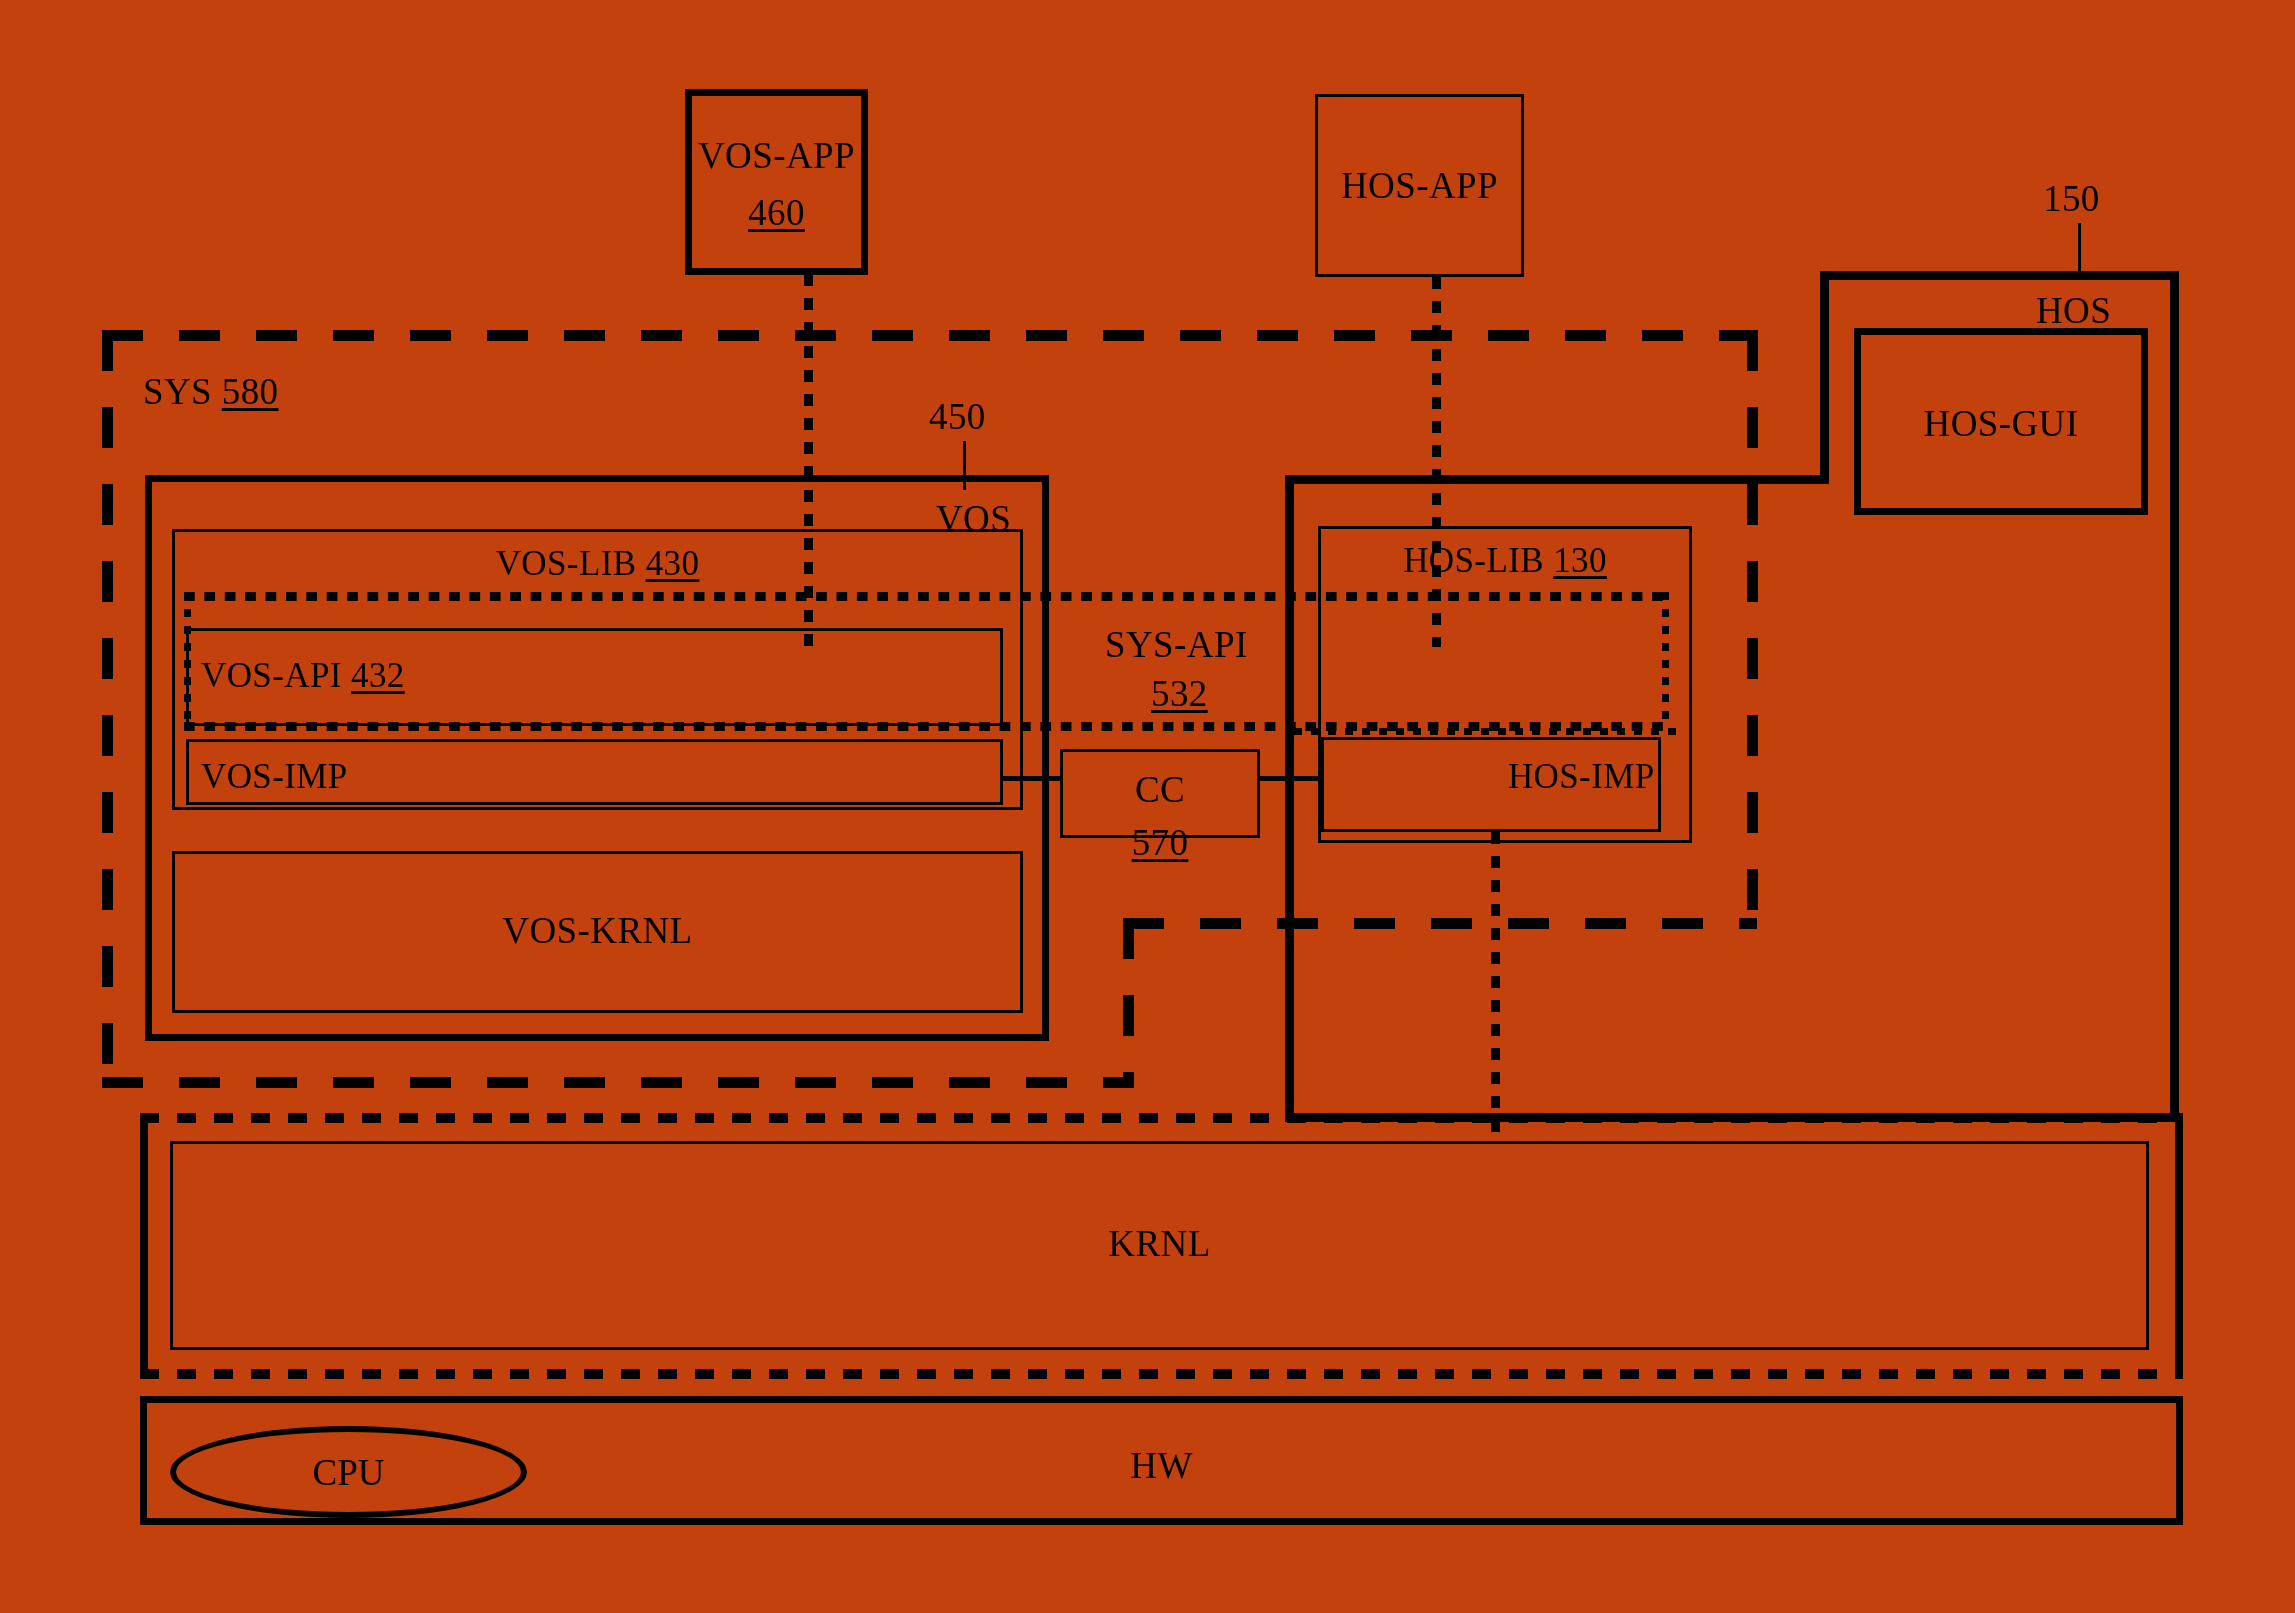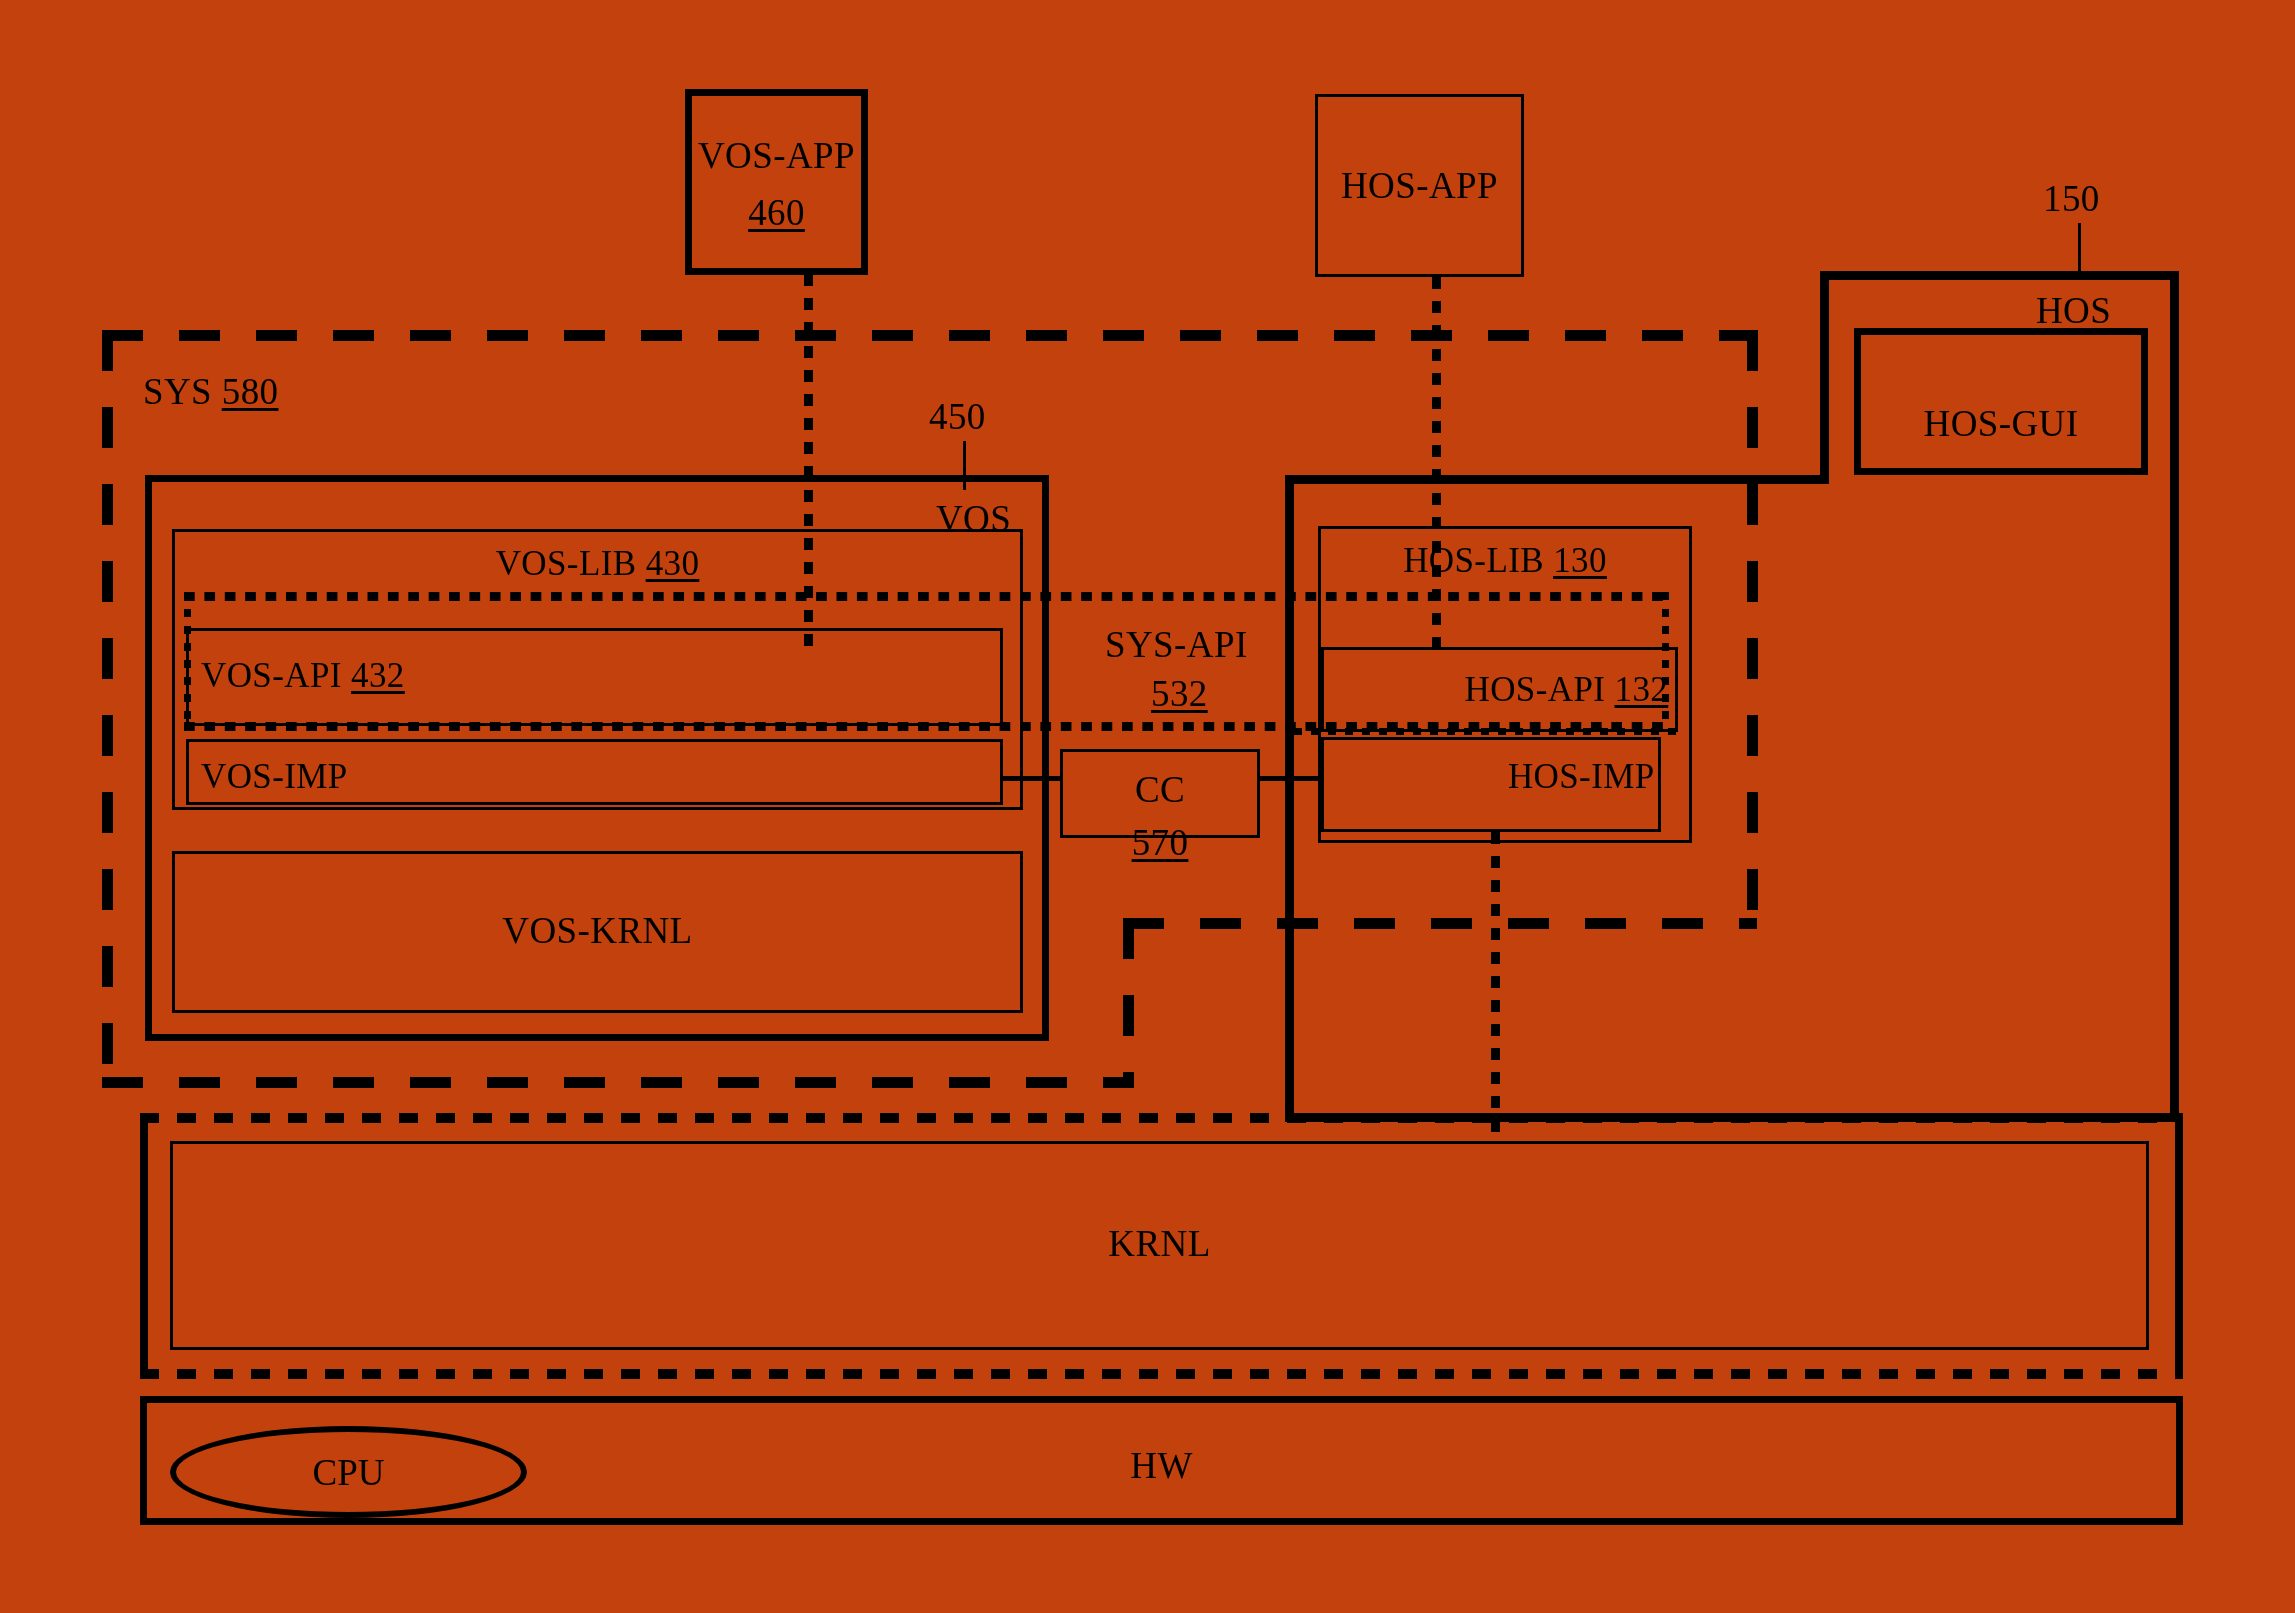--- a/index.html
+++ b/index.html
@@ -143,21 +143,21 @@
   <div class="solidline" style="left:1820px; top:271px; width:8.5px; height:213px;"></div>
 
   <div class="solidline" style="left:1285px; top:475px; width:543px; height:8.5px;"></div>
 
   <div class="solidline" style="left:1285px; top:475px; width:8.5px; height:647px;"></div>
 
   <div class="solidline" style="left:1285px; top:1113px; width:894px; height:8.5px;"></div>
 
   <div class="lbl t-lg" style="left:2036px; top:292px;">HOS</div>
 
-  <div class="box thick" style="left:1854px; top:328px; width:294px; height:147px;">
+  <div class="box thick" style="left:1854px; top:328px; width:294px; height:187px;">
     <div class="lbl t-lg boxlabel-center" style="top:70px;">HOS-GUI</div>
   </div>
 
   <div class="hdash" style="left:102px; top:330px; width:1655px;"></div>
 
   <div class="vdash" style="left:102px; top:330px; height:758px;"></div>
 
   <div class="vdash" style="left:1747px; top:330px; height:592px;"></div>
 
   <div class="hdash" style="left:1123px; top:918px; width:634px;"></div>
@@ -220,26 +220,20 @@
 
   <div class="solidline" style="left:1258px; top:776px; width:60px; height:5.1px;"></div>
 
   <div class="box thin" style="left:1318px; top:526px; width:374px; height:317px;">
     <div class="lbl t-md boxlabel-center" style="top:13.6px;">
       <span>HOS-LIB</span> 
       <span class="u">130</span>
     </div>
   </div>
 
-  <div class="box thin" style="left:1321px; top:647px; width:357px; height:85px;">
-    <div class="lbl t-md" style="right:6.8px; top:22px;">
-      <span>HOS-API</span> 
-      <span class="u">132</span>
-    </div>
-  </div>
 
   <div class="box thin" style="left:1321px; top:737px; width:340px; height:95px;">
     <div class="lbl t-md" style="right:3.4px; top:19px;">HOS-IMP</div>
   </div>
 
   <div class="hdot-fine" style="left:1294px; top:728px; width:383px;"></div>
 
   <div class="vdot" style="left:1491px; top:832px; width:8.5px; height:306px;"></div>
 
   <div class="hdotheavy" style="left:140px; top:1113px; width:2043px;"></div>

